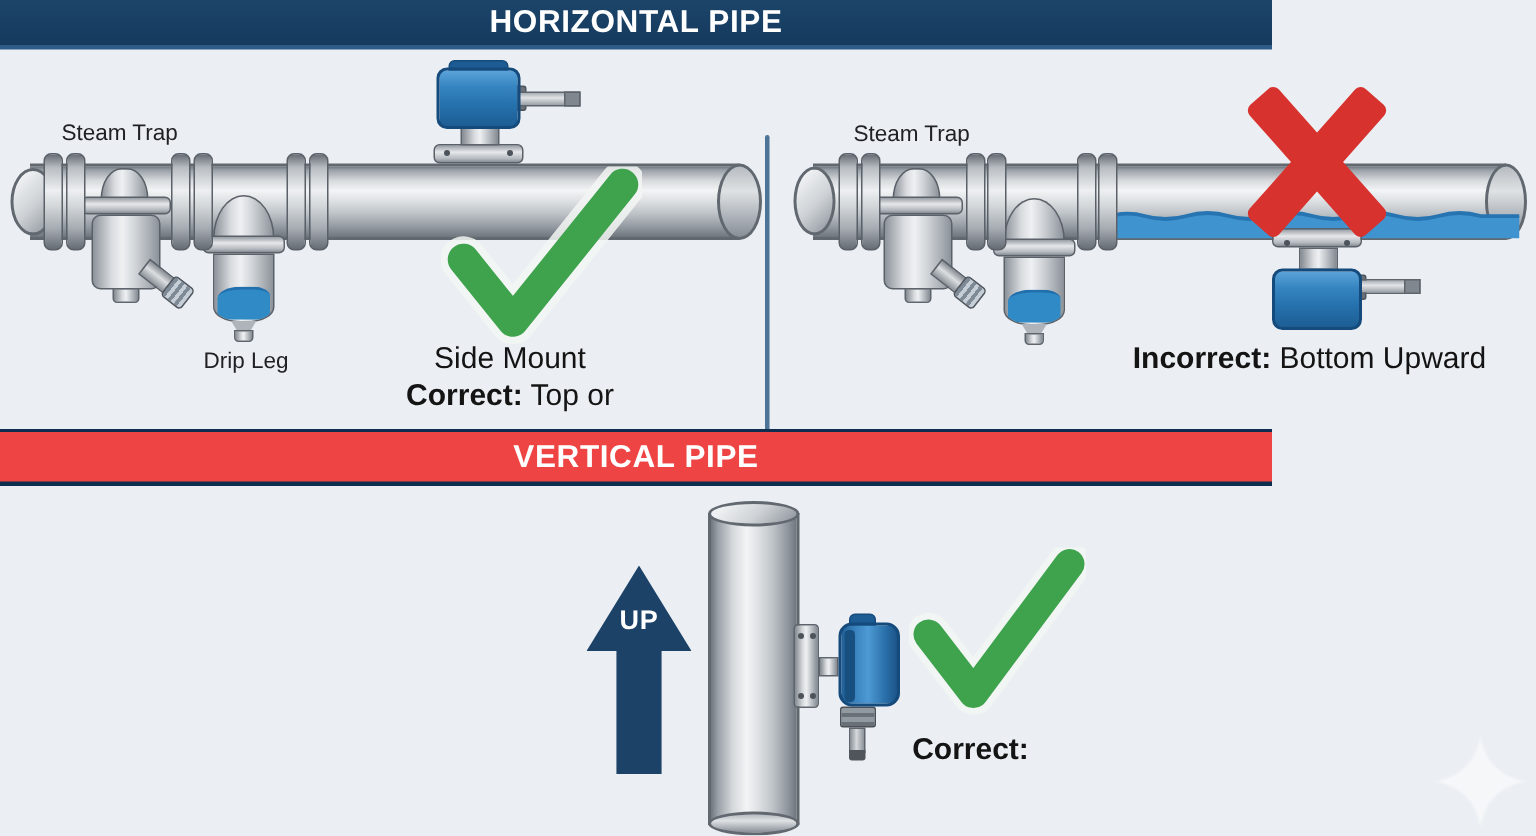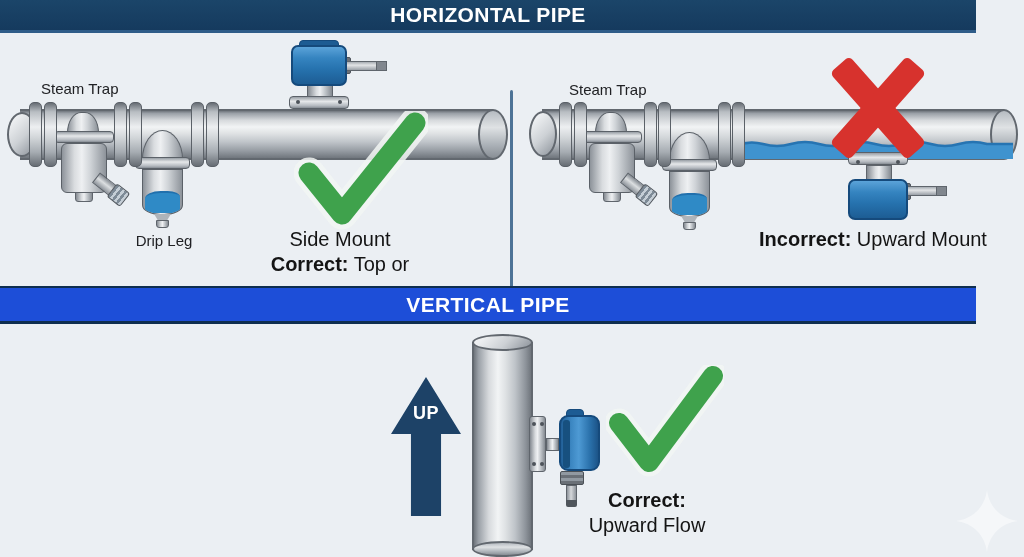--- a/index.html
+++ b/index.html
@@ -4,27 +4,27 @@
 <style>
   * { box-sizing: border-box; margin: 0; padding: 0; }
   html,body { background:#ebeff3; }
   .stage{
     position:relative; width:1024px; height:557px; overflow:hidden;
     background:#ebeff3; font-family:"Liberation Sans", sans-serif;
   }
   .abs{position:absolute;}
   
   .banner{
-    position:absolute; left:0; width:976px; color:#fff;
+    position:absolute; left:0; width:848px; color:#fff;
     display:flex; align-items:center; justify-content:center;
     font-weight:bold; font-size:21px; letter-spacing:.4px;
     background:linear-gradient(180deg,#1b4569 0%,#153a5e 100%);
   }
   .banner-top{ top:0; height:33px; border-bottom:3px solid #2e5c88; }
-  .banner-mid{ top:286px; height:38px; border-top:2px solid #0e2e4f; border-bottom:3px solid #0e2e4f; background:#1d4ed8; }
+  .banner-mid{ top:286px; height:38px; border-top:2px solid #0e2e4f; border-bottom:3px solid #0e2e4f; background:#ef4444; }
   
   .divider{ position:absolute; left:510px; top:57px; width:3px; height:223px; background:#4d7396; border-radius:2px; }
   
   .pipe-h{
     position:absolute;
     background:linear-gradient(180deg,#70767d 0%,#9aa0a7 5%,#d7dadd 20%,#f2f4f5 34%,#dfe2e4 48%,#bfc4c9 66%,#959ba2 85%,#70767d 100%);
     border-top:2px solid #62686f; border-bottom:2px solid #62686f;
   }
   .pipe-v{
     position:absolute;
@@ -222,21 +222,21 @@
       <div class="bolt" style="left:856px;top:160px;z-index:6;"></div>
       <div class="bolt" style="left:896px;top:160px;z-index:6;"></div>
       <div class="metal-h" style="left:866px;top:165px;width:26px;height:15px;z-index:5;"></div>
       <div class="nut" style="left:901px;top:183px;width:10px;height:17px;z-index:5;"></div>
       <div class="rod" style="left:905px;top:186px;width:42px;height:10px;z-index:5;"></div>
       <div class="sens-body" style="left:848px;top:179px;width:60px;height:41px;z-index:6;"></div>
     </div>
 
     <div class="lbl" style="left:569px;top:81px;">Steam Trap</div>
     <div class="verdict" style="left:726px;top:227px;width:294px;">
-      <div><b>Incorrect:</b><span> Upward Mount</span></div>
+      <div><b>Incorrect:</b><span> Bottom Upward</span></div>
     </div>
   </div>
 
   <div class="banner banner-mid">
     <span>VERTICAL PIPE</span>
   </div>
 
   <div>
 
     <div class="up-arrow" style="left:391px;top:377px;width:70px;height:139px;z-index:3;">
@@ -263,21 +263,20 @@
       <div class="abs" style="left:566px;top:500px;width:11px;height:7px;background:#4f555b;border-radius:0 0 2px 2px;z-index:5;"></div>
     </div>
 
     <svg class="abs" style="left:606px;top:365px;z-index:7;" width="118" height="114" viewBox="0 0 118 114">
       <path d="M13 58 L43 97 L107 11" fill="none" stroke="#f2f6f3" stroke-width="29" stroke-linecap="round" stroke-linejoin="round" opacity="0.85"></path>
       <path d="M13 58 L43 97 L107 11" fill="none" stroke="#3fa24c" stroke-width="20" stroke-linecap="round" stroke-linejoin="round"></path>
     </svg>
 
     <div class="verdict" style="left:556px;top:488px;width:182px;">
       <div><b>Correct:</b><span></span></div>
-      <div>Upward Flow</div>
     </div>
 
     <svg class="watermark" style="left:956px;top:490px;" width="62" height="62" viewBox="0 0 58 58">
       <path d="M29 0 C31 16 42 27 58 29 C42 31 31 42 29 58 C27 42 16 31 0 29 C16 27 27 16 29 0 Z" fill="#ffffff"></path>
     </svg>
   </div>
 
 </div>
 
 </body></html>

